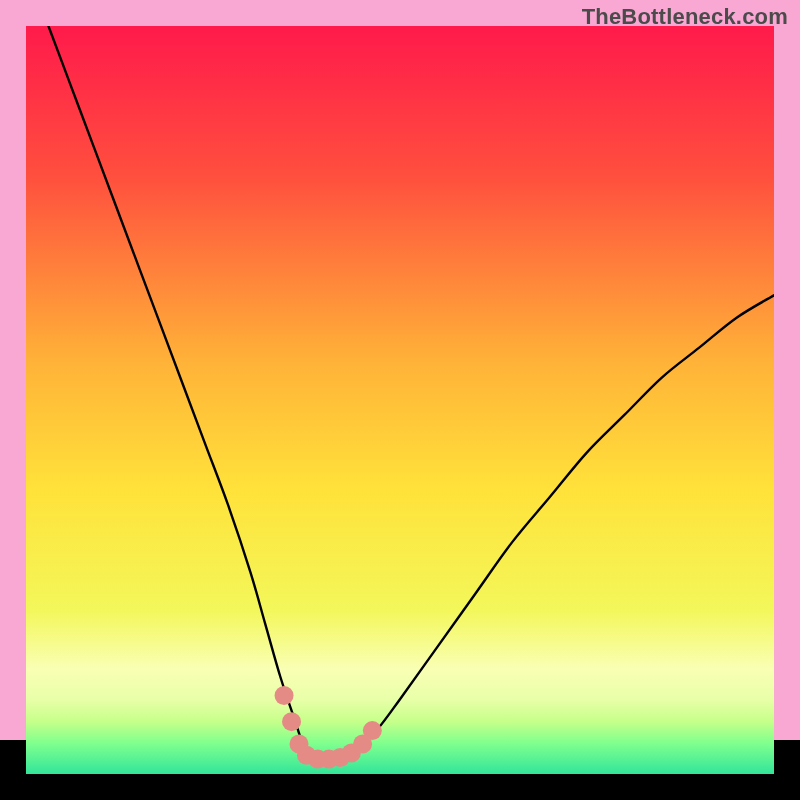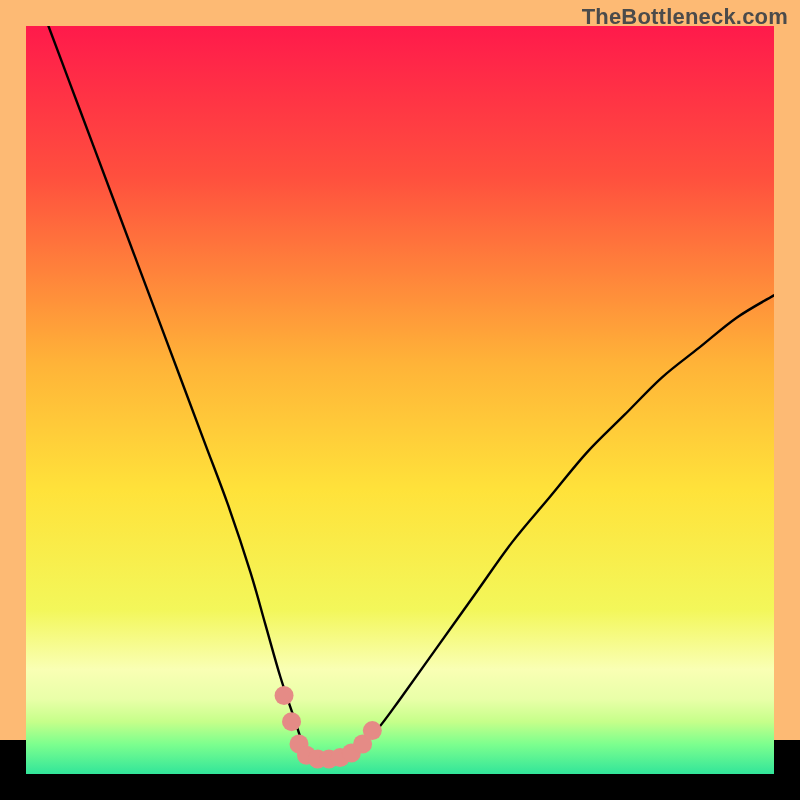--- a/index.html
+++ b/index.html
@@ -8,21 +8,21 @@
     width: 800px;
     height: 800px;
     background: #000;
     overflow: hidden;
     font-family: Arial, Helvetica, sans-serif;
   }
   .stage {
     position: relative;
     width: 800px;
     height: 740px;
-    background: #fdba74;
+    background: #f9a8d4;
   }
   .plot {
     position: absolute;
     left: 26px;
     top: 26px;
     width: 748px;
     height: 748px;
     overflow: hidden;
   }
   .gradient {

